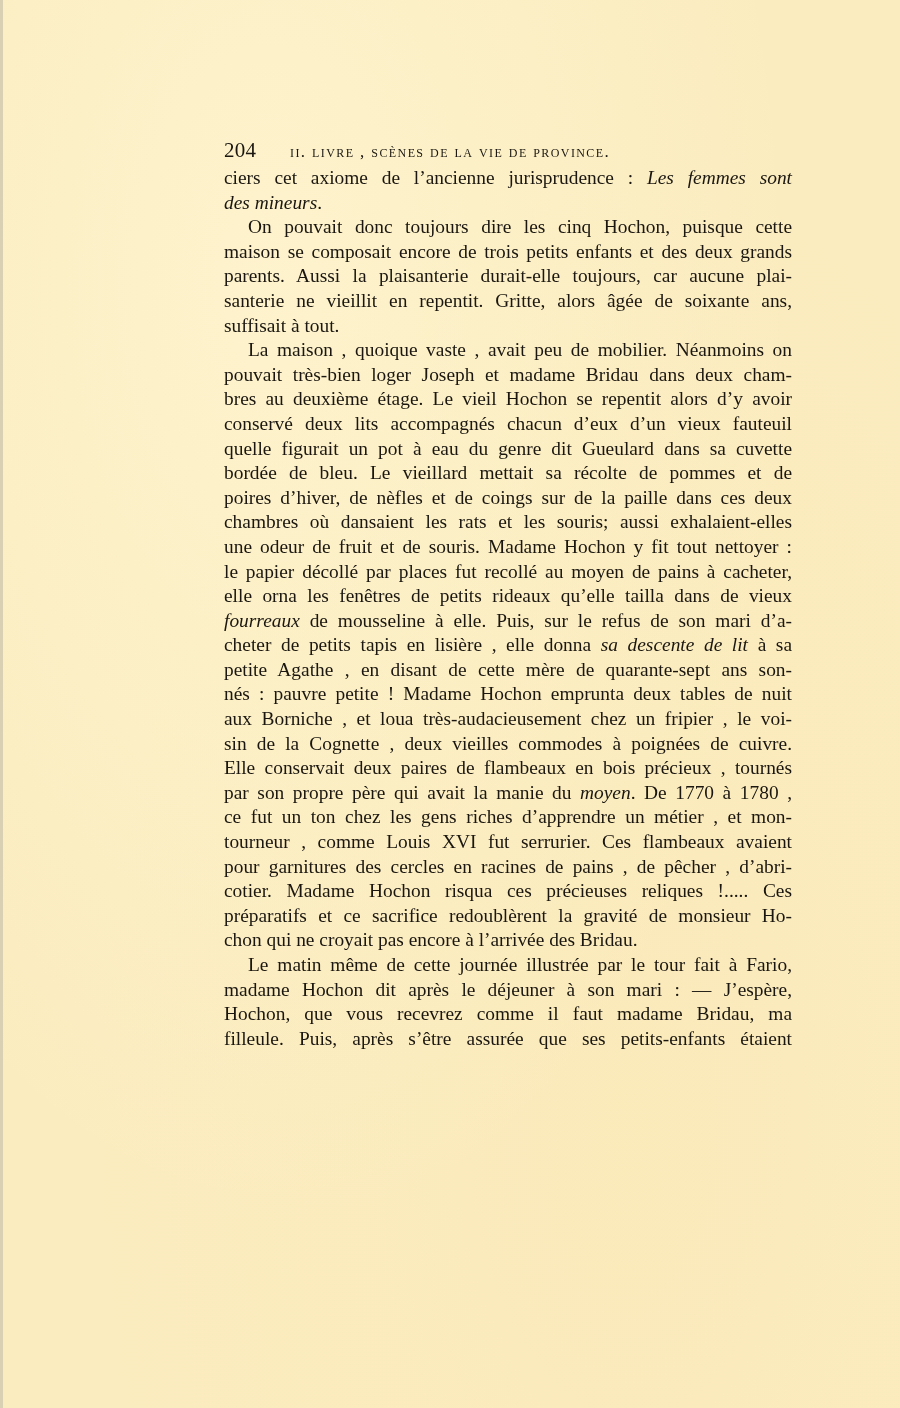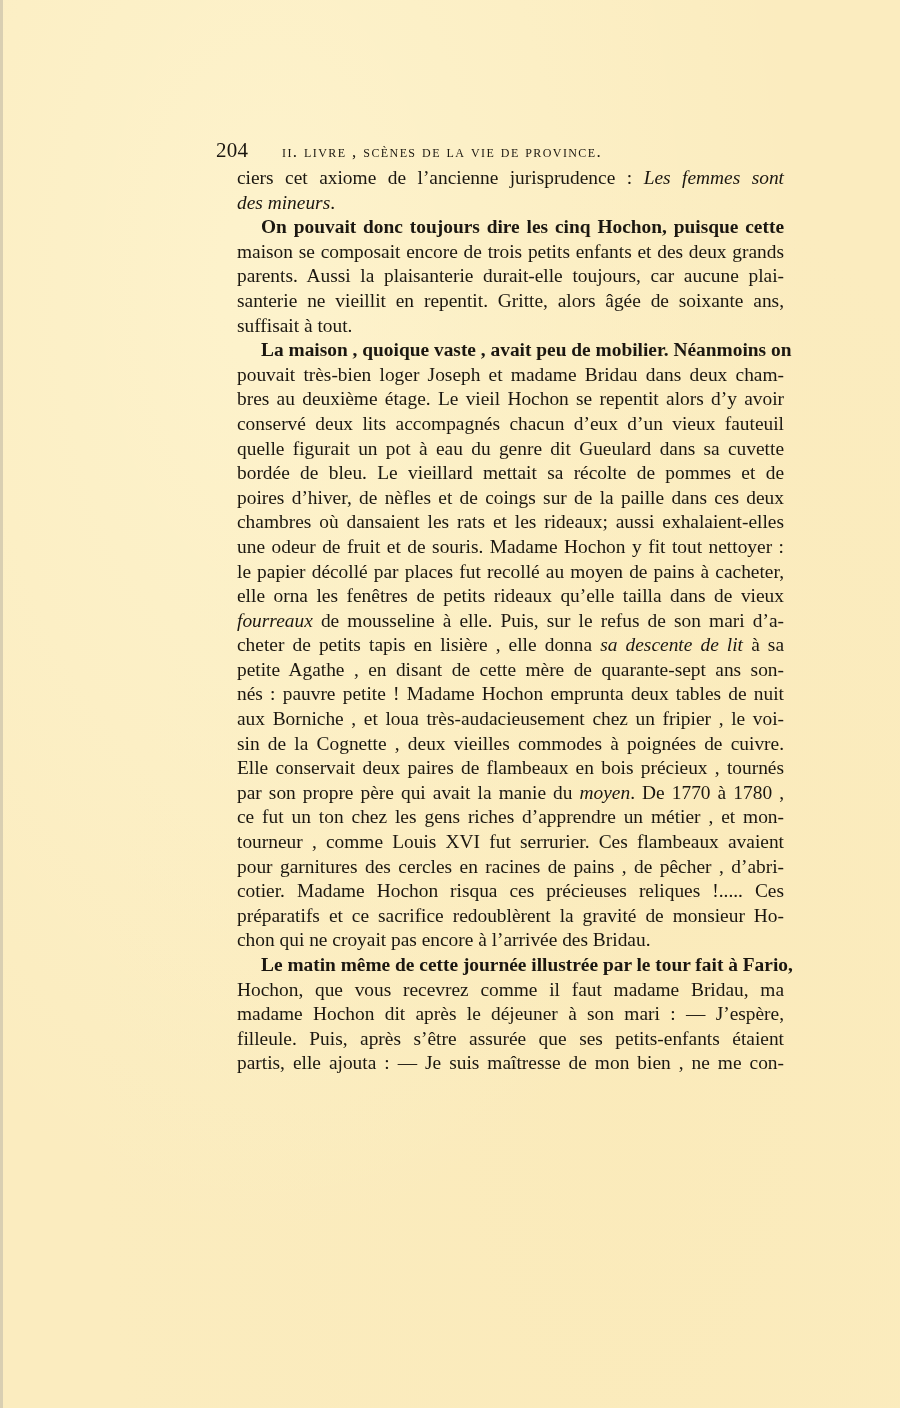--- a/index.html
+++ b/index.html
@@ -19,21 +19,21 @@
     color: #1b1710;
   }
   .left-edge {
     position: absolute;
     left: 0; top: 0;
     width: 3px; height: 1408px;
     background: #d9cfb2;
   }
   .page {
     position: absolute;
-    left: 216px;
+    left: 224px;
     top: 138px;
     width: 568px;
   }
   .running-head {
     display: flex;
     align-items: baseline;
     height: 28px;
     font-size: 18px;
     letter-spacing: 0.2px;
   }
@@ -55,28 +55,26 @@
     text-align: justify;
     margin-top: 0;
   }
   .line {
     display: block;
     text-align: justify;
     text-align-last: justify;
     white-space: nowrap;
     height: 24.6px;
     overflow: visible;
-    margin-left: 21px;
   }
   .line.last {
     text-align-last: left;
   }
   .line.indent {
     padding-left: 24px;
-    font-weight: bold;
   }
   em {
     font-style: italic;
   }
 </style>
 </head>
 <body>
 
 <div class="left-edge"></div>
 
@@ -98,40 +96,39 @@
         <span class="line last"><span>suffisait à tout.</span></span>
       </div>
       <div>
         <span class="line indent"><span>La maison , quoique vaste , avait peu de mobilier. Néanmoins on</span></span>
         <span class="line"><span>pouvait très-bien loger Joseph et madame Bridau dans deux cham-</span></span>
         <span class="line"><span>bres au deuxième étage. Le vieil Hochon se repentit alors d’y avoir</span></span>
         <span class="line"><span>conservé deux lits accompagnés chacun d’eux d’un vieux fauteuil</span></span>
         <span class="line"><span>quelle figurait un pot à eau du genre dit Gueulard dans sa cuvette</span></span>
         <span class="line"><span>bordée de bleu. Le vieillard mettait sa récolte de pommes et de</span></span>
         <span class="line"><span>poires d’hiver, de nèfles et de coings sur de la paille dans ces deux</span></span>
-        <span class="line"><span>chambres où dansaient les rats et les rideaux; aussi exhalaient-elles</span></span>
+        <span class="line"><span>chambres où dansaient les rats et les souris; aussi exhalaient-elles</span></span>
         <span class="line"><span>une odeur de fruit et de souris. Madame Hochon y fit tout nettoyer :</span></span>
         <span class="line"><span>le papier décollé par places fut recollé au moyen de pains à cacheter,</span></span>
         <span class="line"><span>elle orna les fenêtres de petits rideaux qu’elle tailla dans de vieux</span></span>
         <span class="line"><em>fourreaux</em><span> de mousseline à elle. Puis, sur le refus de son mari d’a-</span></span>
         <span class="line"><span>cheter de petits tapis en lisière , elle donna </span><em>sa descente de lit</em><span> à sa</span></span>
         <span class="line"><span>petite Agathe , en disant de cette mère de quarante-sept ans son-</span></span>
         <span class="line"><span>nés : pauvre petite ! Madame Hochon emprunta deux tables de nuit</span></span>
         <span class="line"><span>aux Borniche , et loua très-audacieusement chez un fripier , le voi-</span></span>
         <span class="line"><span>sin de la Cognette , deux vieilles commodes à poignées de cuivre.</span></span>
         <span class="line"><span>Elle conservait deux paires de flambeaux en bois précieux , tournés</span></span>
         <span class="line"><span>par son propre père qui avait la manie du </span><em>moyen</em><span>. De 1770 à 1780 ,</span></span>
         <span class="line"><span>ce fut un ton chez les gens riches d’apprendre un métier , et mon-</span></span>
         <span class="line"><span>tourneur , comme Louis XVI fut serrurier. Ces flambeaux avaient</span></span>
         <span class="line"><span>pour garnitures des cercles en racines de pains , de pêcher , d’abri-</span></span>
         <span class="line"><span>cotier. Madame Hochon risqua ces précieuses reliques !..... Ces</span></span>
         <span class="line"><span>préparatifs et ce sacrifice redoublèrent la gravité de monsieur Ho-</span></span>
         <span class="line last"><span>chon qui ne croyait pas encore à l’arrivée des Bridau.</span></span>
       </div>
       <div>
         <span class="line indent"><span>Le matin même de cette journée illustrée par le tour fait à Fario,</span></span>
+        <span class="line"><span>madame Hochon dit après le déjeuner à son mari : — J’espère,</span></span>
         <span class="line"><span>Hochon, que vous recevrez comme il faut madame Bridau, ma</span></span>
-        <span class="line"><span>madame Hochon dit après le déjeuner à son mari : — J’espère,</span></span>
         <span class="line"><span>filleule. Puis, après s’être assurée que ses petits-enfants étaient</span></span>
-        <span class="line"><span>partis, elle ajouta : — Je suis maîtresse de mon bien , ne me con-</span></span>
       </div>
     </div>
 </div>
 
 </body></html>

